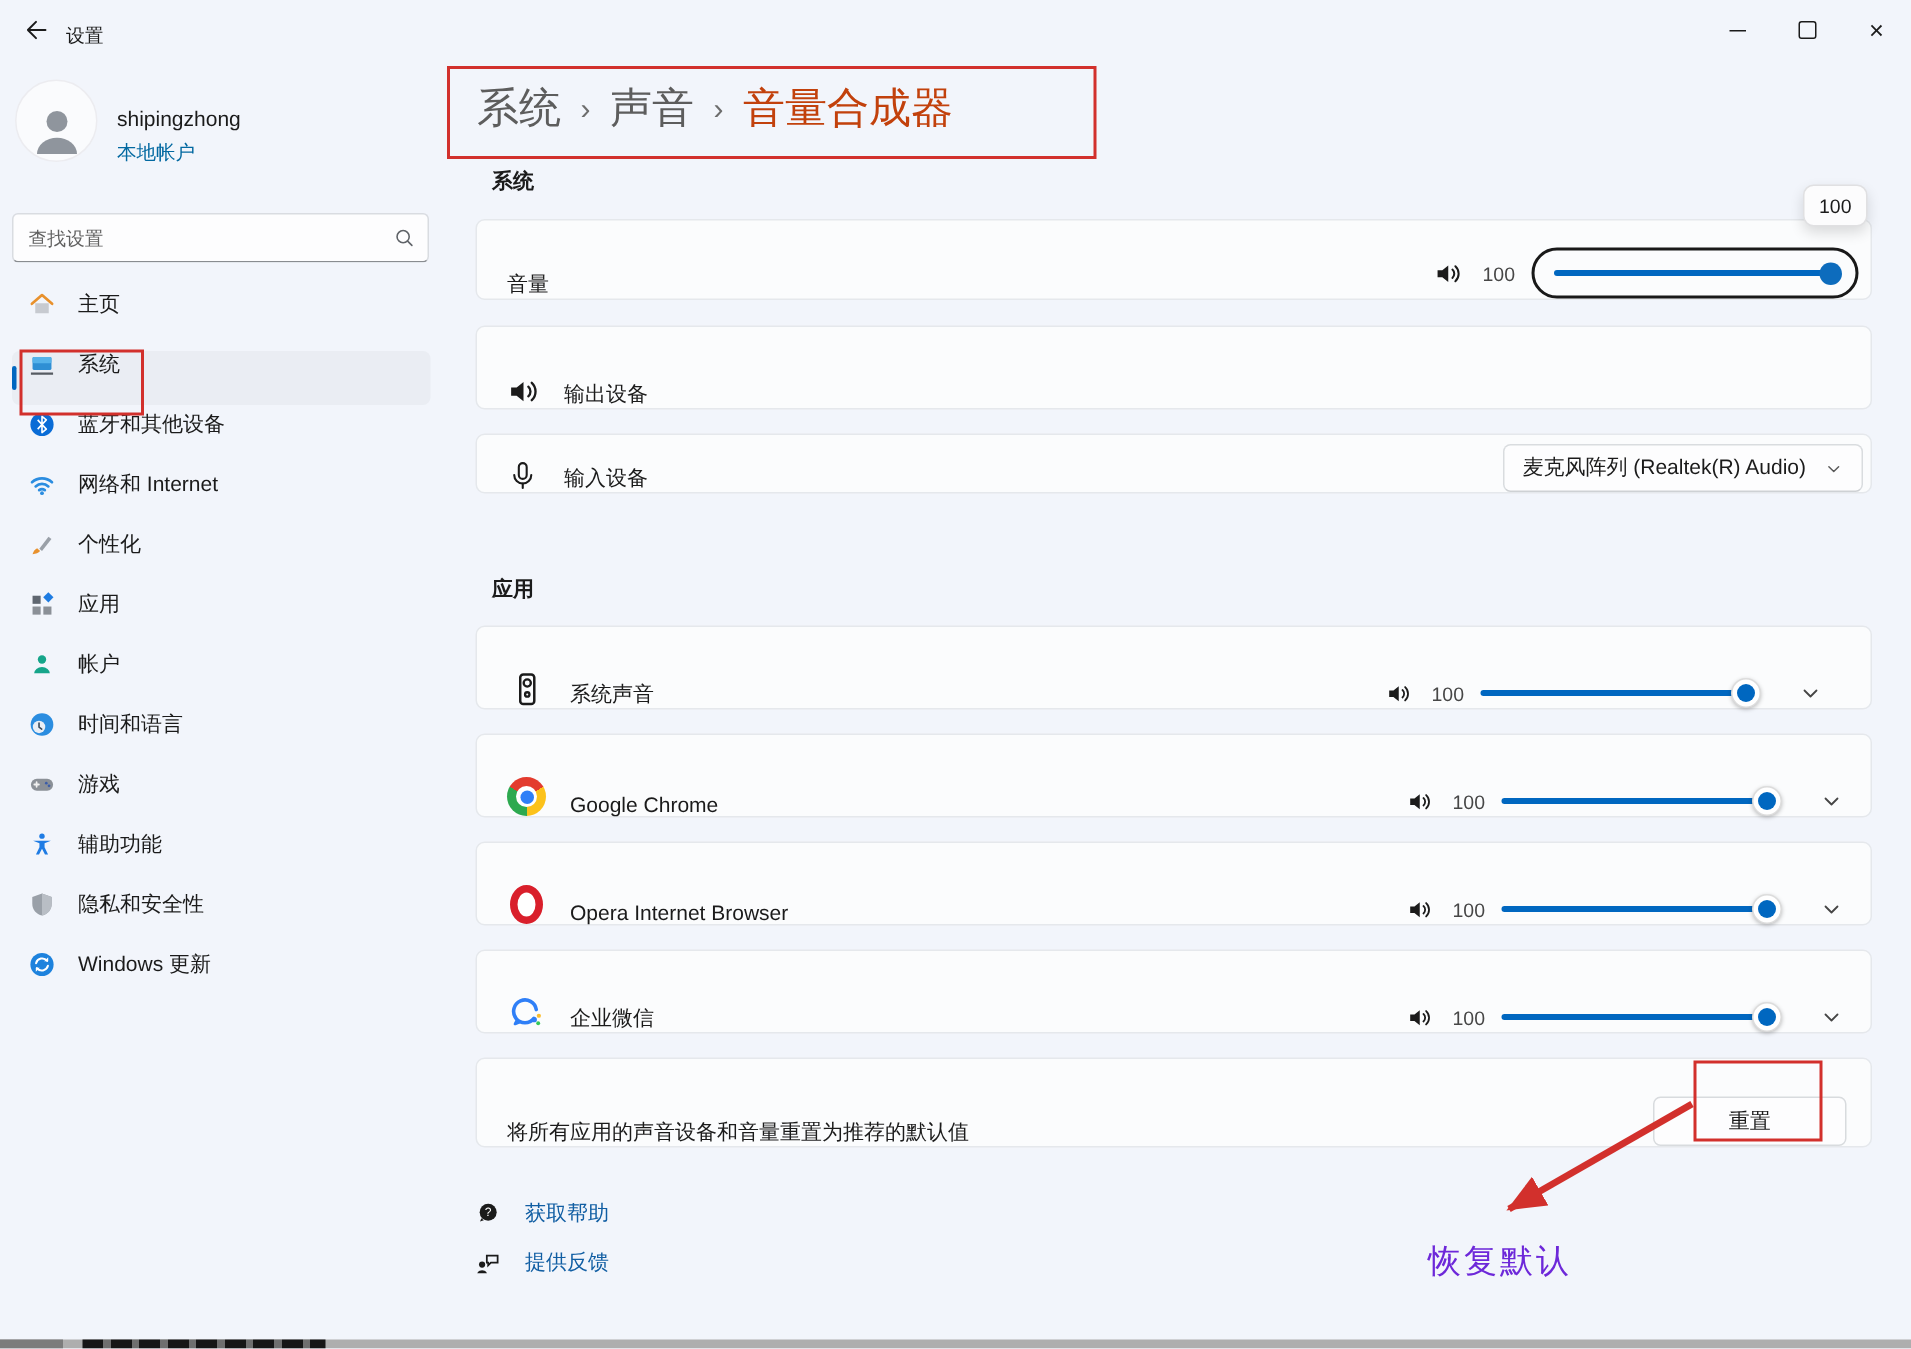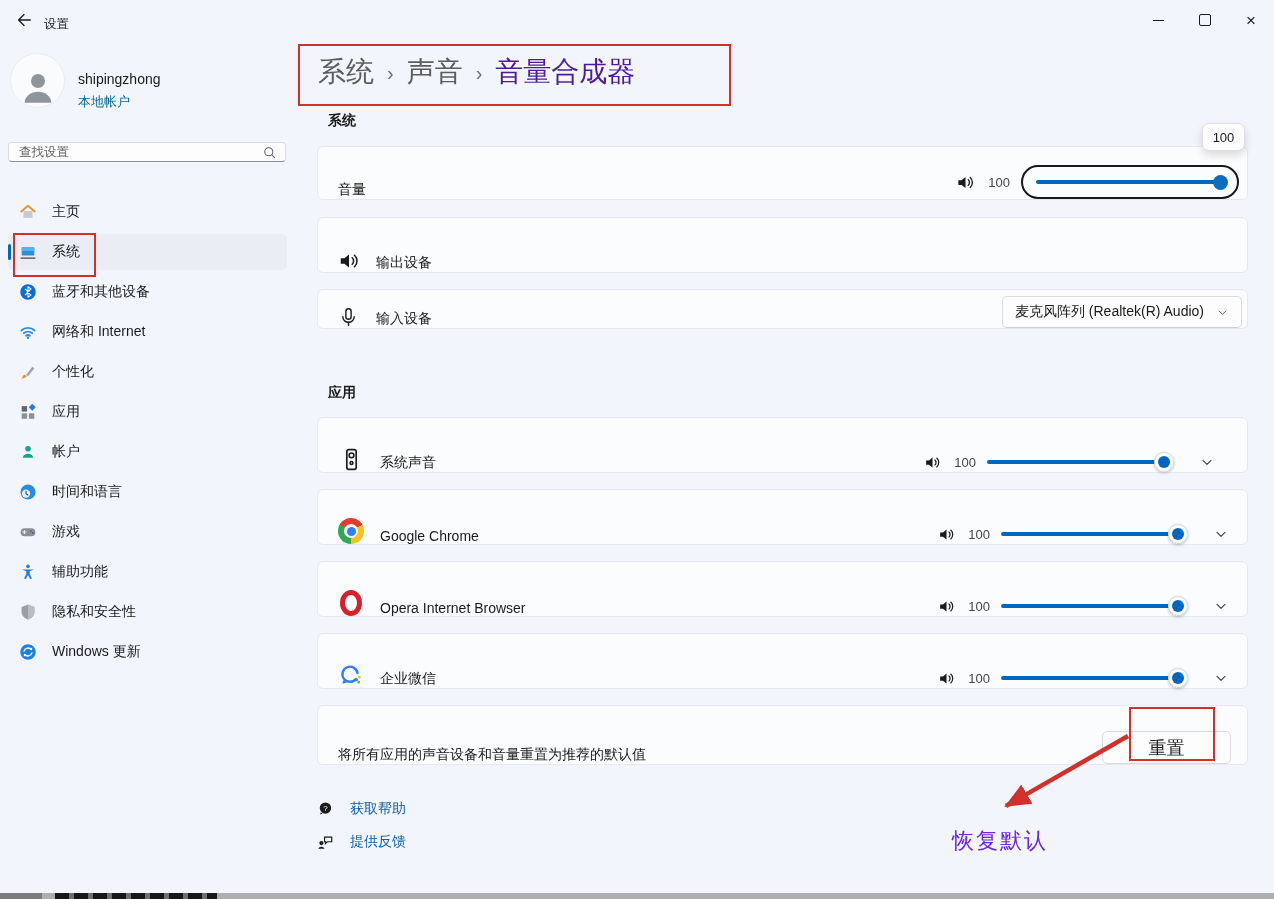--- a/index.html
+++ b/index.html
@@ -18,32 +18,32 @@
   .win-btn{top:0;width:46px;height:40px;display:flex;align-items:center;justify-content:center;color:#1b1b1b}
   .win-min{left:1135px}.win-max{left:1182px}.win-close{left:1228px}
   .min-glyph{width:11px;height:1px;background:#1b1b1b}
   .max-glyph{width:10px;height:10px;border:1.2px solid #1b1b1b;border-radius:2px}
   .close-glyph{font-size:17px;line-height:1}
 
   
   .avatar{left:10px;top:53px;width:53px;height:53px;border-radius:50%;background:#fafbfd;border:1px solid #ececf0;display:flex;align-items:center;justify-content:center;overflow:hidden}
   .profile-name{left:78px;top:71px;font-size:14px;font-weight:normal}
   .profile-type{left:78px;top:93px;font-size:13px;color:#0369a1}
-  .search-box{left:8px;top:142px;width:278px;height:20px;background:#fdfdfe;border:1px solid #d9dce1;border-bottom:1px solid #898c90;border-radius:4px;display:flex;align-items:center;box-sizing:border-box;padding:0 8px}
+  .search-box{left:8px;top:142px;width:278px;height:33px;background:#fdfdfe;border:1px solid #d9dce1;border-bottom:1px solid #898c90;border-radius:4px;display:flex;align-items:center;box-sizing:border-box;padding:0 8px}
   .search-box input{flex:1;border:none;outline:none;background:transparent;font-size:12.5px;color:#1b1b1b;font-family:inherit}
   .search-box input::placeholder{color:#616161}
-  .nav-item{left:8px;width:279px;height:36px;border-radius:5px;display:flex;align-items:center;padding-left:11px;box-sizing:border-box;font-size:14px;gap:15px}
+  .nav-item{left:8px;width:279px;height:36px;border-radius:5px;display:flex;align-items:flex-start;padding-left:11px;box-sizing:border-box;font-size:14px;gap:15px}
   .nav-item.selected{background:#eaedf3}
   .accent-bar{position:absolute;left:0;top:10px;width:3px;height:16px;border-radius:2px;background:#0067c0}
   .nav-icon{width:18px;height:18px;flex:0 0 18px}
 
   
   .breadcrumb{left:318px;top:53px;display:flex;align-items:center;gap:13px;font-size:28px}
   .bc-dim{color:#5d5d5d}
-  .bc-cur{color:#4c1d95}
+  .bc-cur{color:#c2410c}
   .bc-sep{color:#6d6d6d;font-size:20px;padding-top:3px}
   .sec-header{font-size:14px;font-weight:bold}
   .card{position:absolute;left:317px;width:931px;box-sizing:border-box;background:#fbfcfd;border:1px solid #e5e8ec;border-radius:6px;display:flex;align-items:flex-end;padding-left:20px}
   .row-label{font-size:14px}
   .row-right{margin-left:auto;display:flex;align-items:center}
   .vol-val{font-size:13px;color:#474747;min-width:24px;text-align:right}
   .slider{position:relative;width:185px;height:20px}
   .slider .track{position:absolute;left:0;right:0;top:8px;height:4px;border-radius:2px;background:#0067c0}
   .slider .thumb{position:absolute;right:-2px;top:0;width:20px;height:20px;border-radius:50%;background:#fff;border:1px solid #dcdcdc;box-shadow:0 1px 3px rgba(0,0,0,.25);box-sizing:border-box}
   .slider .thumb::after{content:"";position:absolute;inset:3px;border-radius:50%;background:#0067c0}
@@ -51,21 +51,21 @@
   .slider.main .thumb{width:15px;height:15px;top:2.5px;right:-4px;background:#0d6cbd;border:none;box-shadow:none}
   .slider.main .thumb::after{display:none}
   .focus-ring{border:2px solid #191919;border-radius:18px;padding:5px 13px;display:flex;align-items:center}
   .tooltip{left:1202px;top:123px;width:41px;height:26px;background:#fcfcfd;border:1px solid #e0e0e2;border-radius:7px;box-shadow:0 4px 9px rgba(0,0,0,.14);display:flex;align-items:center;justify-content:center;font-size:13px}
   .dropdown{display:flex;align-items:center;gap:12px;height:32px;padding:0 12px;background:#fdfdfe;border:1px solid #d9dcdf;border-bottom-color:#ced1d4;border-radius:5px;font-size:14px;box-sizing:border-box}
   .app-icon{width:26px;height:26px;flex:0 0 26px;margin-right:16px;display:flex;align-items:center;justify-content:center}
   .chrome-logo{width:26px;height:26px;border-radius:50%;background:conic-gradient(from -60deg,#e33b2e 0 120deg,#fcc21b 0 240deg,#2da94f 0 360deg);position:relative}
   .chrome-logo::before{content:"";position:absolute;inset:6px;border-radius:50%;background:#fff}
   .chrome-logo::after{content:"";position:absolute;inset:8.5px;border-radius:50%;background:#2f7ff7}
   .opera-logo{width:22px;height:26px;border-radius:50%;border:5.5px solid #d91f2b;box-sizing:border-box;background:#fff}
-  .reset-btn{width:129px;height:33px;background:#fdfdfe;border:1px solid #d8dbde;border-radius:5px;font-size:18px;font-family:Liberation Mono, monospace;color:#1b1b1b}
+  .reset-btn{width:129px;height:33px;background:#fdfdfe;border:1px solid #d8dbde;border-radius:5px;font-size:14px;font-family:Liberation Mono, monospace;color:#1b1b1b}
   .footer-link{display:flex;align-items:center;gap:16px}
   .footer-link .lbl{font-size:14px;color:#115ea3}
 
   
   .anno-box{position:absolute;border:2.5px solid #d2302c;pointer-events:none}
   .anno-text{position:absolute;color:#6d28d9;font-size:22px;letter-spacing:2px;pointer-events:none}
   .anno-arrow{position:absolute;left:0;top:0;pointer-events:none}
 
   
   .taskbar-frag{left:0;top:893px;width:1274px;height:6px;background:#aeaeae}

